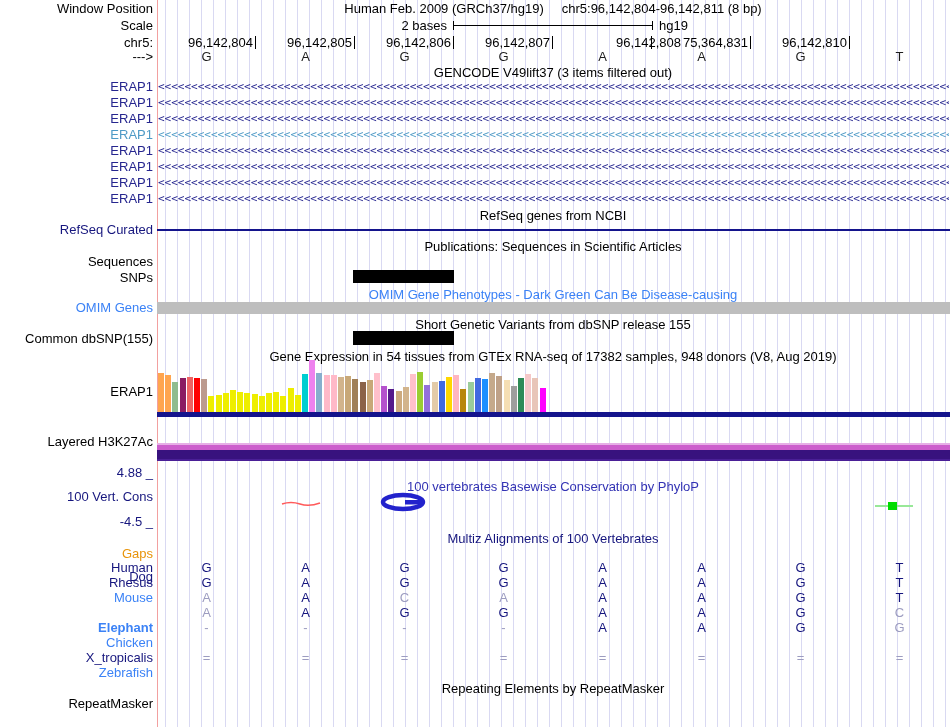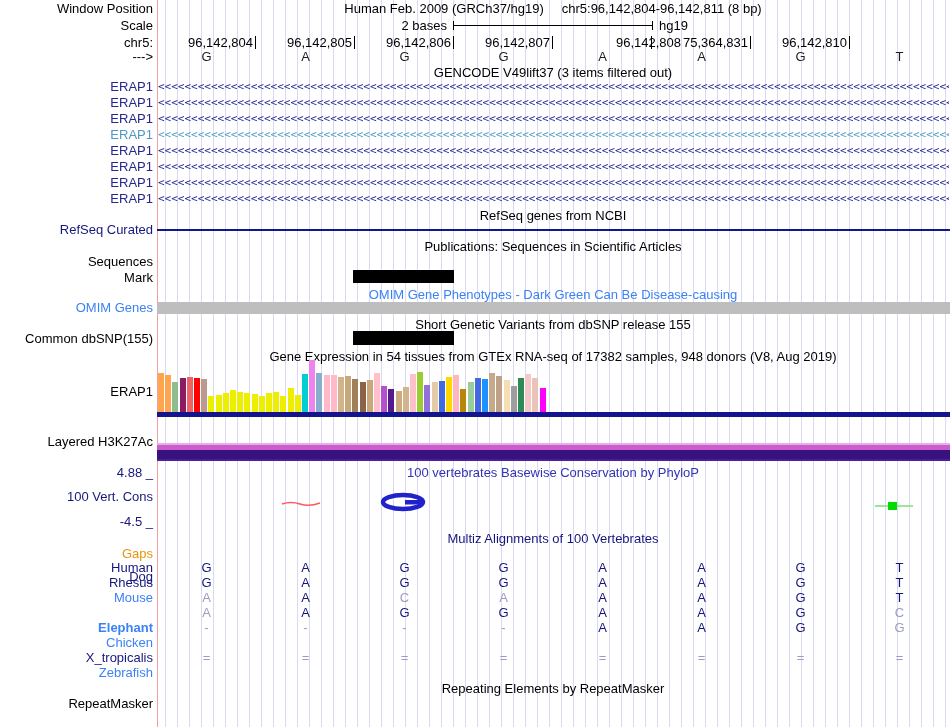--- a/index.html
+++ b/index.html
@@ -94,21 +94,21 @@
       <div class="abs lbl" style="top: 192px; color: rgb(38, 38, 143);">ERAP1</div>
       <div class="abs arrowline" style="left: 158px; top: 193px; width: 791px; color: rgb(38, 38, 143);">&lt;&lt;&lt;&lt;&lt;&lt;&lt;&lt;&lt;&lt;&lt;&lt;&lt;&lt;&lt;&lt;&lt;&lt;&lt;&lt;&lt;&lt;&lt;&lt;&lt;&lt;&lt;&lt;&lt;&lt;&lt;&lt;&lt;&lt;&lt;&lt;&lt;&lt;&lt;&lt;&lt;&lt;&lt;&lt;&lt;&lt;&lt;&lt;&lt;&lt;&lt;&lt;&lt;&lt;&lt;&lt;&lt;&lt;&lt;&lt;&lt;&lt;&lt;&lt;&lt;&lt;&lt;&lt;&lt;&lt;&lt;&lt;&lt;&lt;&lt;&lt;&lt;&lt;&lt;&lt;&lt;&lt;&lt;&lt;&lt;&lt;&lt;&lt;&lt;&lt;&lt;&lt;&lt;&lt;&lt;&lt;&lt;&lt;&lt;&lt;&lt;&lt;&lt;&lt;&lt;&lt;&lt;&lt;&lt;&lt;&lt;&lt;&lt;&lt;&lt;&lt;&lt;&lt;&lt;&lt;&lt;&lt;&lt;&lt;&lt;&lt;&lt;&lt;&lt;&lt;&lt;&lt;&lt;&lt;&lt;&lt;&lt;&lt;&lt;&lt;&lt;&lt;&lt;&lt;&lt;&lt;&lt;&lt;&lt;&lt;&lt;&lt;&lt;&lt;&lt;&lt;&lt;&lt;&lt;&lt;&lt;&lt;&lt;&lt;&lt;&lt;&lt;&lt;&lt;&lt;&lt;&lt;&lt;&lt;&lt;&lt;&lt;&lt;&lt;&lt;&lt;&lt;&lt;&lt;&lt;&lt;&lt;&lt;&lt;&lt;&lt;&lt;&lt;&lt;&lt;&lt;&lt;&lt;&lt;&lt;&lt;&lt;&lt;&lt;&lt;&lt;&lt;&lt;&lt;&lt;&lt;&lt;&lt;&lt;&lt;&lt;&lt;&lt;&lt;&lt;</div>
     </div>
 
   <div class="abs title" style="top:209px">RefSeq genes from NCBI</div>
   <div class="abs lbl navy" style="top:223px">RefSeq Curated</div>
   <div class="abs" id="refseq-line" style="left: 157px; top: 229px; width: 793px; height: 2px; background: rgb(20, 20, 140);"></div>
 
   <div class="abs title" style="top:240px">Publications: Sequences in Scientific Articles</div>
   <div class="abs lbl" style="top:255px">Sequences</div>
-  <div class="abs lbl" style="top:271px">Mark</div>
+  <div class="abs lbl" style="top:271px">SNPs</div>
   <div class="abs blackbox" style="left:353px;top:270px;width:101px;height:13px;"></div>
 
   <div class="abs title green" style="top:288px">OMIM Gene Phenotypes - Dark Green Can Be Disease-causing</div>
   <div class="abs lbl green" style="top:301px">OMIM Genes</div>
   <div class="abs" id="omim-bar" style="left: 157px; top: 302px; width: 793px; height: 12px; background: rgb(190, 190, 190);"></div>
 
   <div class="abs title" style="top:318px">Short Genetic Variants from dbSNP release 155</div>
   <div class="abs lbl" style="top:332px">Common dbSNP(155)</div>
   <div class="abs blackbox" style="left:353px;top:331px;width:101px;height:14px;"></div>
 
@@ -174,21 +174,21 @@
 
   <div class="abs lbl" style="top:435px">Layered H3K27Ac</div>
   <div id="h3k27ac-bands">
       <div class="abs" style="left: 157px; top: 443px; width: 793px; height: 2px; background: rgb(230, 174, 230);"></div>
       <div class="abs" style="left: 157px; top: 445px; width: 793px; height: 5px; background: rgb(204, 94, 204);"></div>
       <div class="abs" style="left: 157px; top: 450px; width: 793px; height: 9px; background: rgb(56, 18, 126);"></div>
       <div class="abs" style="left: 157px; top: 459px; width: 793px; height: 2px; background: rgb(74, 31, 150);"></div>
     </div>
 
   <div class="abs lbl navy" style="top:466px">4.88 _</div>
-  <div class="abs title blueTitle" style="top:466px">100 vertebrates Basewise Conservation by PhyloP</div>
+  <div class="abs title blueTitle" style="top:480px">100 vertebrates Basewise Conservation by PhyloP</div>
   <div class="abs lbl navy" style="top:490px">100 Vert. Cons</div>
   <div class="abs lbl navy" style="top:515px">-4.5 _</div>
   <svg id="phylop-marks" width="950" height="727">
       <path d="M282,504 q9,-3 18,0 q9,3 20,-1" fill="none" stroke="#FF5A5A" stroke-width="1.6"></path>
       <ellipse cx="403" cy="502" rx="20" ry="7" fill="none" stroke="#2222CC" stroke-width="4.5"></ellipse>
       <rect x="405" y="500" width="17" height="4.5" fill="#2222CC"></rect>
       <rect x="875" y="505" width="38" height="2" fill="#98E898"></rect>
       <rect x="888" y="502" width="9" height="8" fill="#00DC00"></rect>
     </svg>
 

